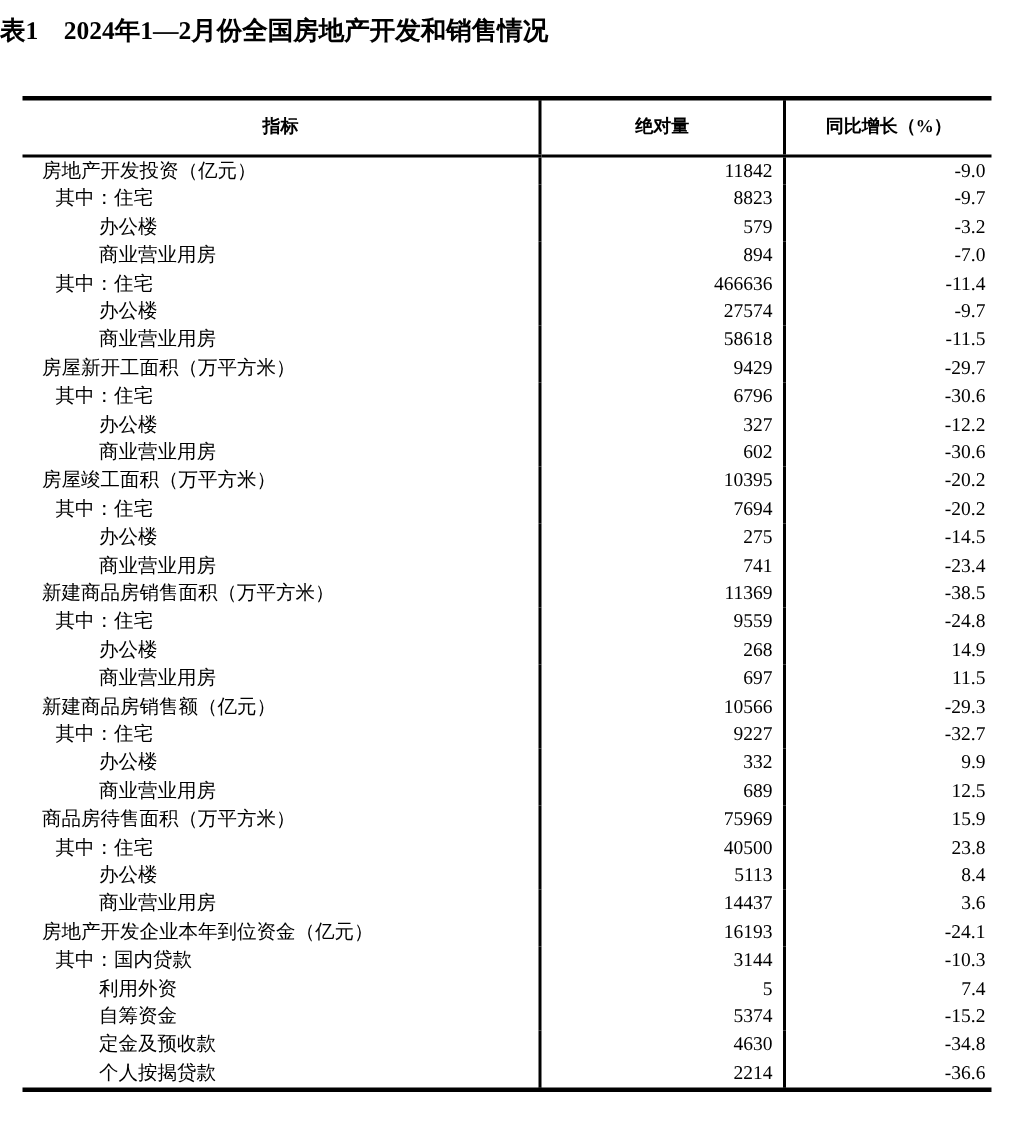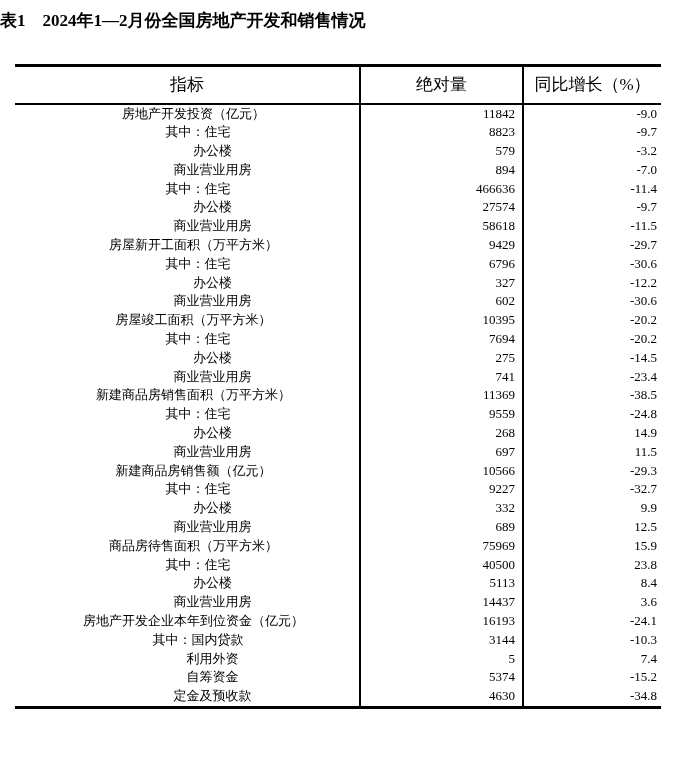--- a/index.html
+++ b/index.html
@@ -25,38 +25,38 @@
     width: 646px;
     margin: 32px 0 0 15px;
     border-top: 3px solid #000;
     border-bottom: 3px solid #000;
   }
   col.c1 { width: 345px; }
   col.c2 { width: 163px; }
   col.c3 { width: 138px; }
   thead th {
     height: 38px;
-    font-size: 17px;
-    font-weight: normal;
+    font-size: 12px;
+    font-weight: bold;
     text-align: center;
     vertical-align: middle;
     border-bottom: 2px solid #000;
     padding: 0;
   }
   tbody td {
     height: 18.8px;
     font-size: 13px;
     line-height: 18.8px;
     padding: 0;
     white-space: nowrap;
     overflow: hidden;
     vertical-align: middle;
   }
   .vline { border-left: 2px solid #000; }
-  td.c-ind  { padding-left: 13px; text-align: center; }
+  td.c-ind  { padding-left: 13px; text-align: left; }
   td.indent-1 { padding-left: 22px; }
   td.indent-2 { padding-left: 51px; }
   td.c-val  { text-align: right; padding-right: 7px; }
   td.c-gro  { text-align: right; padding-right: 4px; }
 </style>
 </head>
 <body>
 
 <div class="page">
   <div class="title">表1　2024年1—2月份全国房地产开发和销售情况</div>
@@ -228,15 +228,20 @@
         <tr>
           <td class="c-ind indent-2">自筹资金</td>
           <td class="c-val vline">5374</td>
           <td class="c-gro vline">-15.2</td>
         </tr>
         <tr>
           <td class="c-ind indent-2">定金及预收款</td>
           <td class="c-val vline">4630</td>
           <td class="c-gro vline">-34.8</td>
         </tr>
+        <tr>
+          <td class="c-ind indent-2">个人按揭贷款</td>
+          <td class="c-val vline">2214</td>
+          <td class="c-gro vline">-36.6</td>
+        </tr>
       </tbody>
   </table>
 </div>
 
 </body></html>

